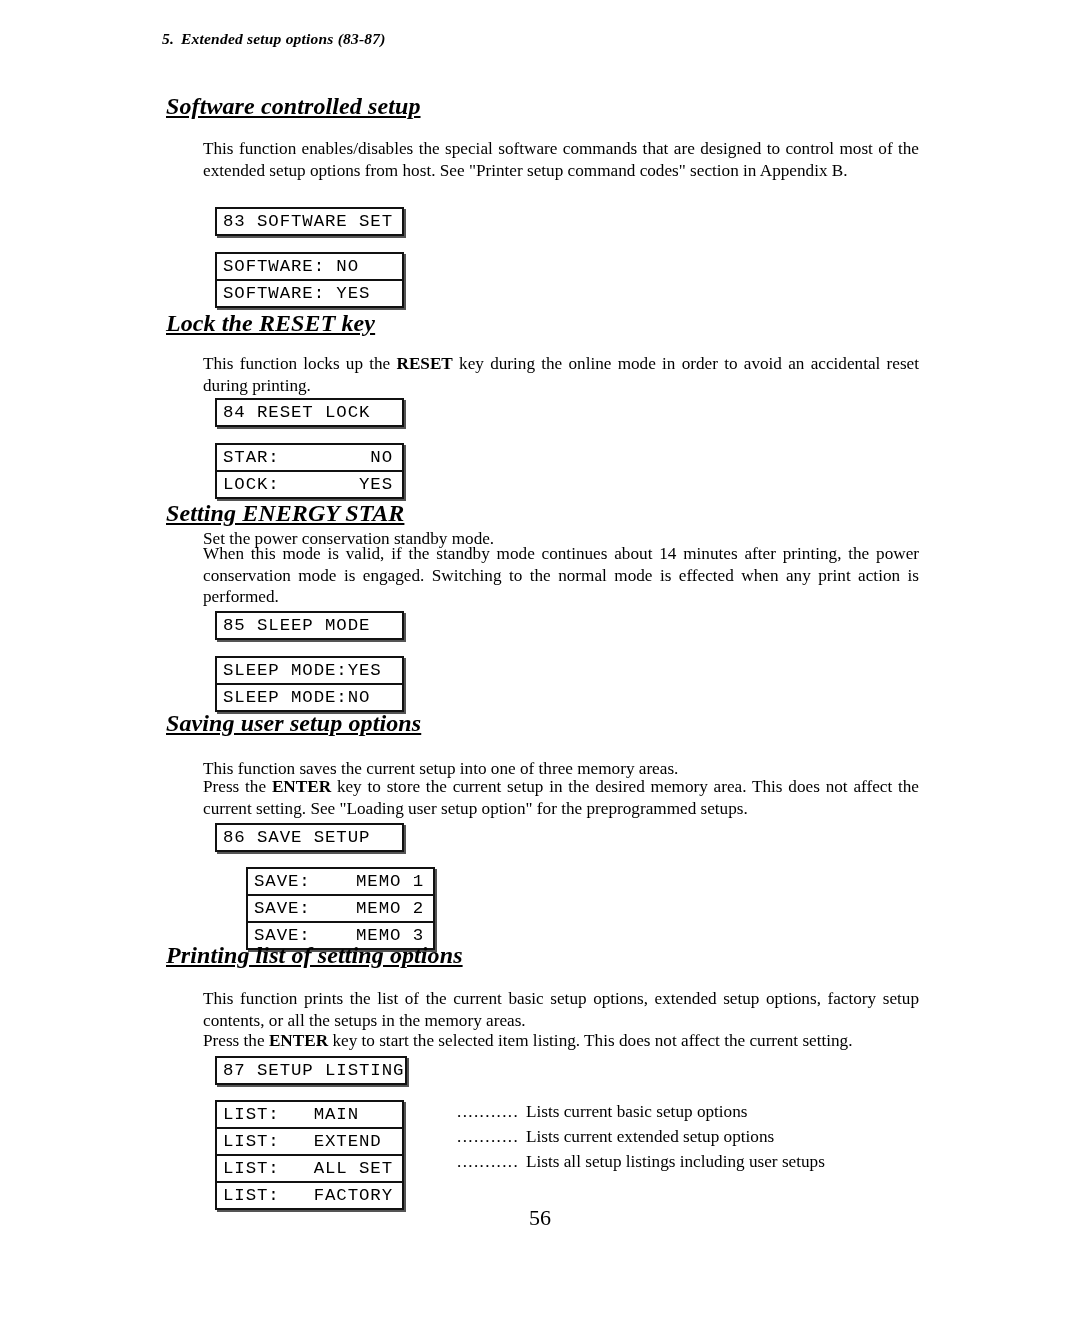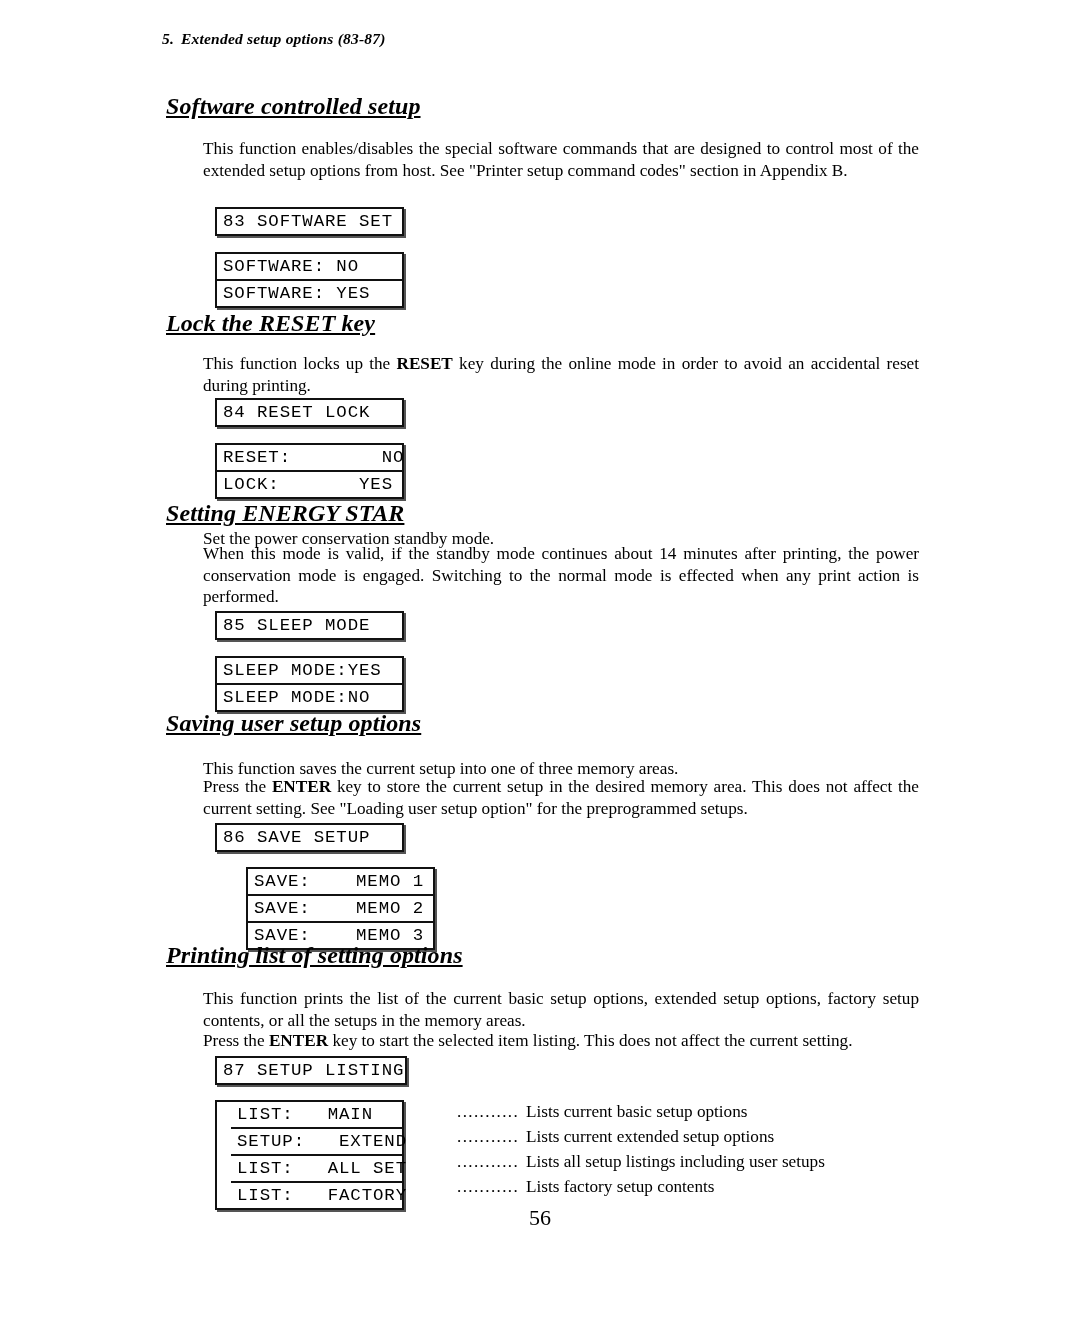--- a/index.html
+++ b/index.html
@@ -137,21 +137,21 @@
 
   <div class="heading" style="top:310px;">Lock the RESET key</div>
 
   <div class="para" style="top:353px;">This function locks up the <b>RESET</b> key during the online mode in order to avoid an accidental reset during printing.</div>
 
   <div class="lcd" style="left:215px; top:398px; width:189px;">
     <div class="row">84 RESET LOCK</div>
   </div>
 
   <div class="lcd" style="left:215px; top:443px; width:189px;">
-    <div class="row">RESET:        NO</div>
+    <div class="row">STAR:        NO</div>
     <div class="row">LOCK:       YES</div>
   </div>
 
   <div class="heading" style="top:500px;">Setting ENERGY STAR</div>
 
   <div class="para nojust" style="top:528px;">Set the power conservation standby mode.</div>
   <div class="para" style="top:543px;">When this mode is valid, if the standby mode continues about 14 minutes after printing, the power conservation mode is engaged. Switching to the normal mode is effected when any print action is performed.</div>
 
   <div class="lcd" style="left:215px; top:611px; width:189px;">
     <div class="row">85 SLEEP MODE</div>
@@ -179,29 +179,28 @@
 
   <div class="heading" style="top:942px;">Printing list of setting options</div>
 
   <div class="para" style="top:988px;">This function prints the list of the current basic setup options, extended setup options, factory setup contents, or all the setups in the memory areas.</div>
   <div class="para nojust" style="top:1030px;">Press the <b>ENTER</b> key to start the selected item listing.  This does not affect the current setting.</div>
 
   <div class="lcd" style="left:215px; top:1056px; width:192px;">
     <div class="row">87 SETUP LISTING</div>
   </div>
 
-  <div class="lcd" style="left:215px; top:1100px; width:189px;padding-left:14px;">
+  <div class="lcd" style="left:215px; top:1100px; width:189px;">
     <div class="row">LIST:   MAIN</div>
-    <div class="row">SETUP:   EXTEND</div>
+    <div class="row">LIST:   EXTEND</div>
     <div class="row">LIST:   ALL SET</div>
     <div class="row">LIST:   FACTORY</div>
   </div>
 
   <div class="notes" style="left:413px; top:1099px;">
     <div class="note"><span class="dots">...........</span><span class="txt">Lists current basic setup options</span></div>
     <div class="note"><span class="dots">...........</span><span class="txt">Lists current extended setup options</span></div>
     <div class="note"><span class="dots">...........</span><span class="txt">Lists all setup listings including user setups</span></div>
-    <div class="note"><span class="dots">...........</span><span class="txt">Lists factory setup contents</span></div>
   </div>
 
   <div class="pageno">56</div>
 
 </div>
 
 </body></html>

